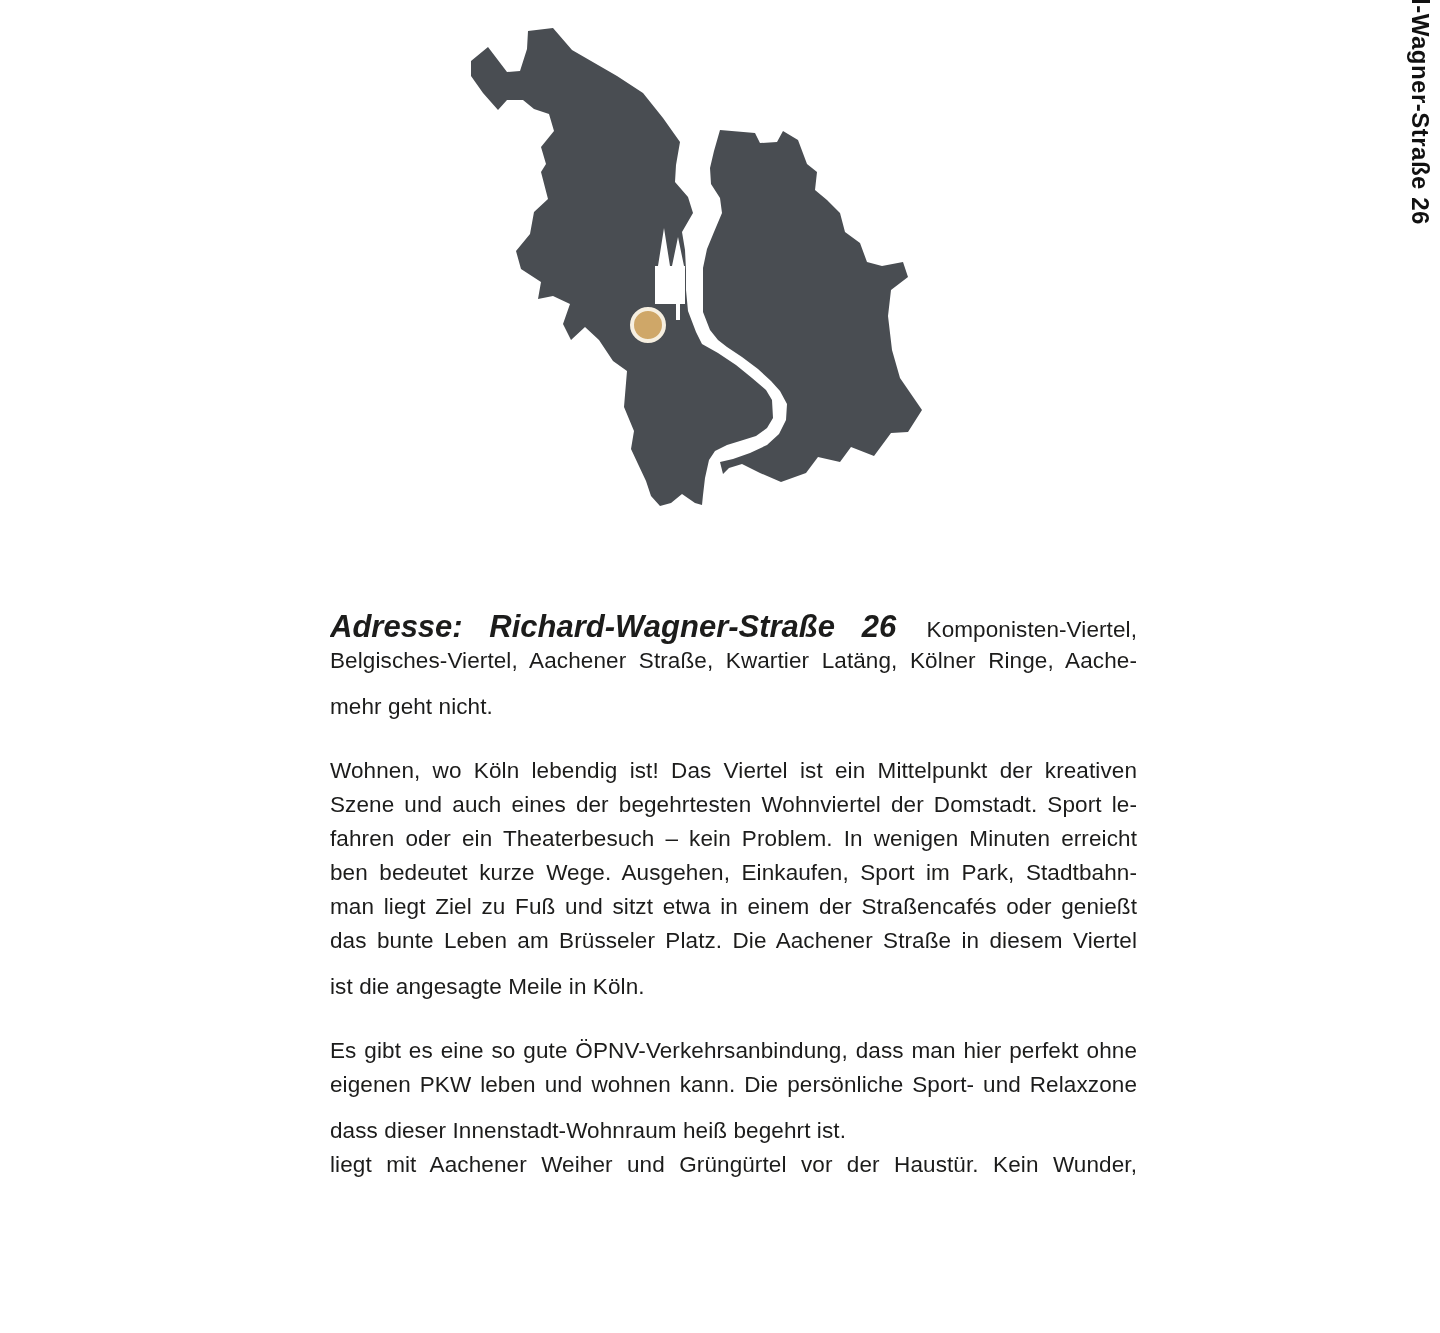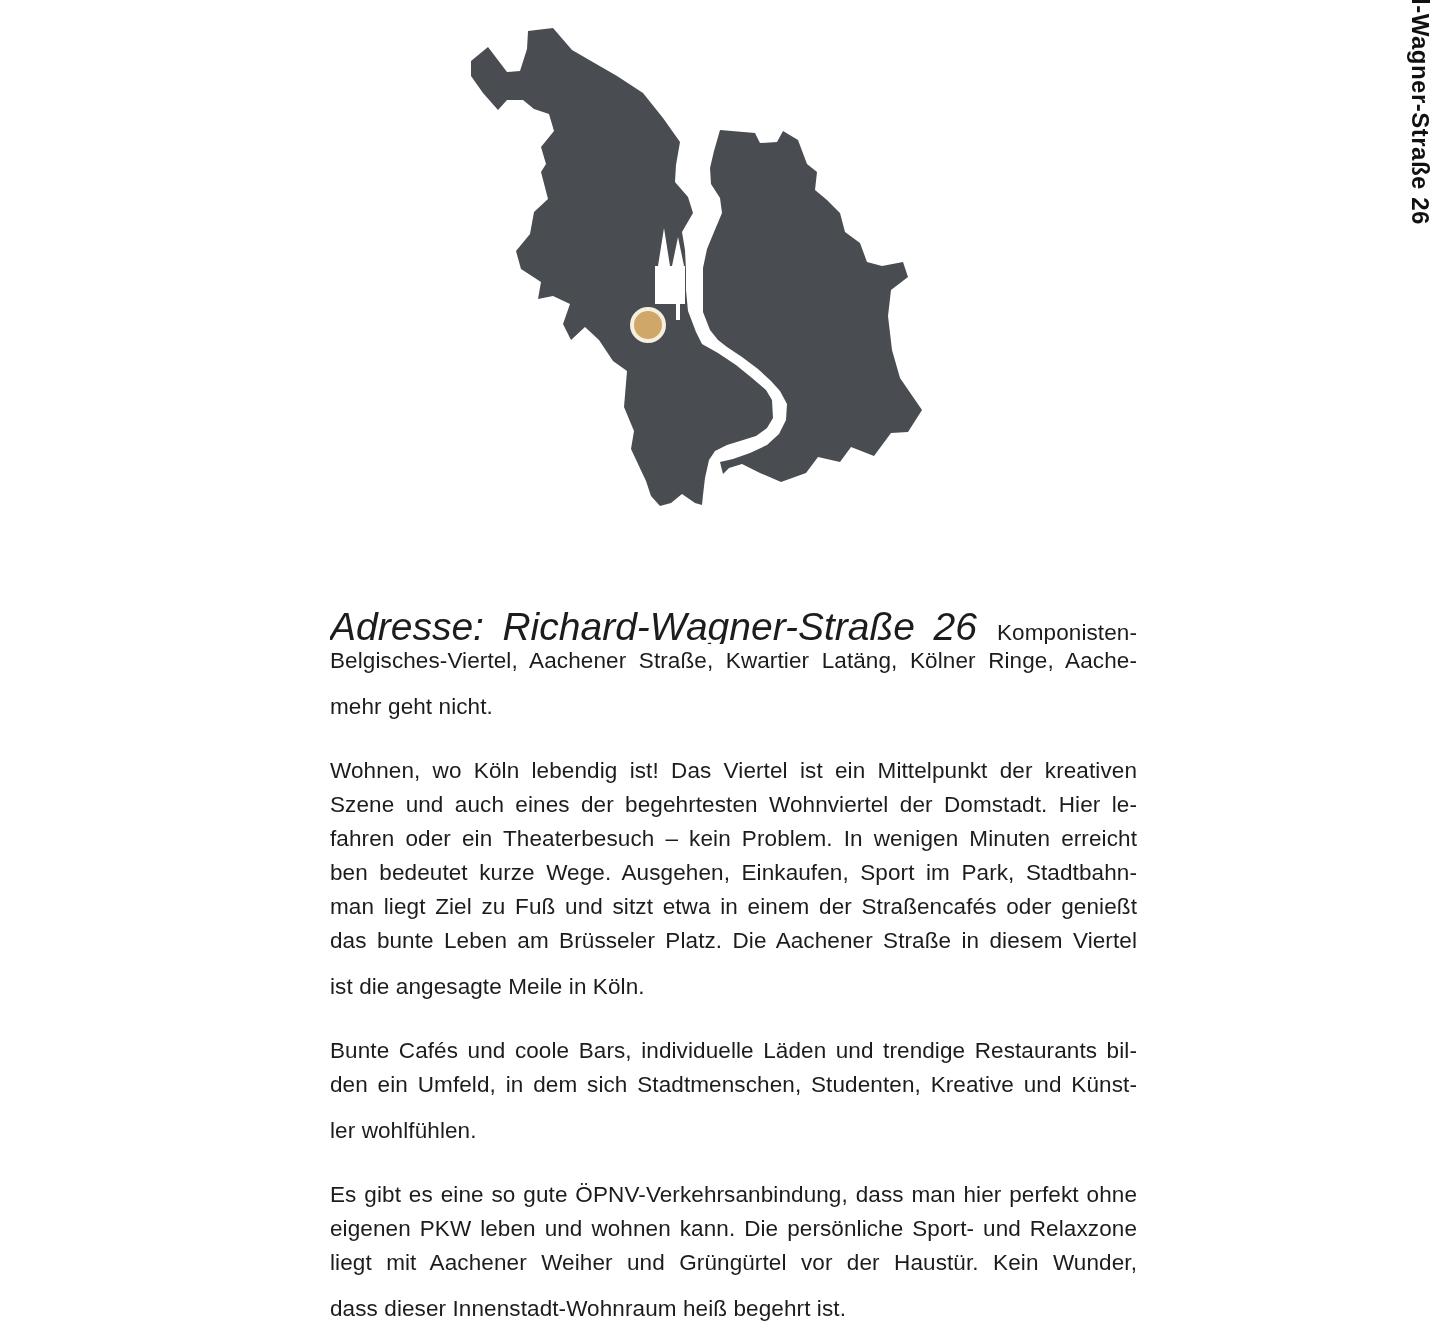--- a/index.html
+++ b/index.html
@@ -18,21 +18,21 @@
   }
   .article {
     position:absolute; left:330px; top:610px; width:807px;
     font-size:22.5px; line-height:34px; letter-spacing:0.1px;
     color:#1c1c1b;
   }
   .paragraph { margin:0 0 30px 0; }
   .line { text-align:justify; text-align-last:justify; height:34px; overflow:hidden; }
   .line.last { text-align-last:auto;margin-top:12px; }
   .lead {
-    font-weight:400; font-style:italic; font-size:39px; line-height:34px;
+    font-weight:700; font-style:italic; font-size:31px; line-height:34px;
     letter-spacing:0; padding-right:6px;
   }
 </style>
 </head>
 <body>
 
 <div class="page">
 
   <svg class="map-svg" viewBox="0 0 550 550" xmlns="http://www.w3.org/2000/svg">
 
@@ -67,33 +67,28 @@
   <div class="vertical-label">d-Wagner-Straße 26</div>
 
   <div class="article">
       <div class="paragraph">
         <div class="line"><span class="lead">Adresse: Richard-Wagner-Straße 26</span> Komponisten-Viertel,</div>
         <div class="line">Belgisches-Viertel, Aachener Straße, Kwartier Latäng, Kölner Ringe, Aache-</div>
         <div class="line last">mehr geht nicht.</div>
       </div>
       <div class="paragraph">
         <div class="line">Wohnen, wo Köln lebendig ist! Das Viertel ist ein Mittelpunkt der kreativen</div>
-        <div class="line">Szene und auch eines der begehrtesten Wohnviertel der Domstadt. Hier le-</div>
+        <div class="line">Szene und auch eines der begehrtesten Wohnviertel der Domstadt. Sport le-</div>
         <div class="line">fahren oder ein Theaterbesuch – kein Problem. In wenigen Minuten erreicht</div>
         <div class="line">ben bedeutet kurze Wege. Ausgehen, Einkaufen, Sport im Park, Stadtbahn-</div>
         <div class="line">man liegt Ziel zu Fuß und sitzt etwa in einem der Straßencafés oder genießt</div>
         <div class="line">das bunte Leben am Brüsseler Platz. Die Aachener Straße in diesem Viertel</div>
         <div class="line last">ist die angesagte Meile in Köln.</div>
       </div>
       <div class="paragraph">
-        <div class="line">Bunte Cafés und coole Bars, individuelle Läden und trendige Restaurants bil-</div>
-        <div class="line">den ein Umfeld, in dem sich Stadtmenschen, Studenten, Kreative und Künst-</div>
-        <div class="line last">ler wohlfühlen.</div>
-      </div>
-      <div class="paragraph">
         <div class="line">Es gibt es eine so gute ÖPNV-Verkehrsanbindung, dass man hier perfekt ohne</div>
         <div class="line">eigenen PKW leben und wohnen kann. Die persönliche Sport- und Relaxzone</div>
+        <div class="line last">dass dieser Innenstadt-Wohnraum heiß begehrt ist.</div>
         <div class="line">liegt mit Aachener Weiher und Grüngürtel vor der Haustür. Kein Wunder,</div>
-        <div class="line last">dass dieser Innenstadt-Wohnraum heiß begehrt ist.</div>
       </div>
     </div>
 
 </div>
 
 </body></html>

